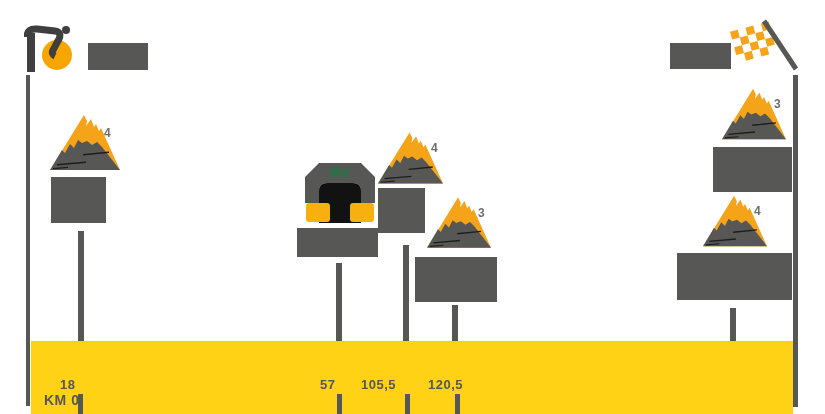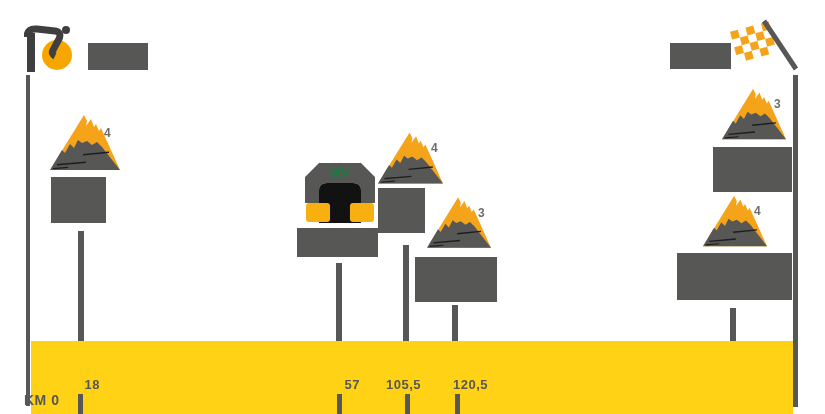--- a/index.html
+++ b/index.html
@@ -2,21 +2,21 @@
 <html><head>
 <meta charset="utf-8">
 <style>
   html,body{margin:0;padding:0;background:#ffffff;}
   .canvas{position:relative;width:825px;height:414px;background:#ffffff;overflow:hidden;
           font-family:"Liberation Sans", sans-serif;}
   .gbox{position:absolute;background:#575756;}
   .vline{position:absolute;background:#575756;}
   .route-bar{position:absolute;left:31px;top:341px;width:762px;height:73px;background:#FFD215;}
   .kmnum{position:absolute;top:377px;color:#575756;font-weight:bold;font-size:13px;
-         text-align:right;letter-spacing:.5px;}
+         text-align:left;letter-spacing:.5px;}
   .kmend{position:absolute;top:392px;color:#575756;font-weight:bold;font-size:14px;
          letter-spacing:.5px;}
   .subtick{position:absolute;top:394px;width:5px;height:20px;background:#575756;}
   .cat{position:absolute;color:#6d6d6c;font-weight:bold;font-size:12px;}
   .mv-label{position:absolute;left:305px;top:166px;width:70px;text-align:center;
             color:#15803d;font-weight:bold;font-size:12px;letter-spacing:1px;}
   svg{position:absolute;display:block;}
 </style>
 </head>
 <body>
@@ -111,15 +111,15 @@
   <span class="kmnum" style="left:60px;width:40px">18</span>
   <span class="kmnum" style="left:320px;width:40px">57</span>
   <span class="kmnum" style="left:361px;width:60px">105,5</span>
   <span class="kmnum" style="left:428px;width:60px">120,5</span>
 
   <div class="subtick" style="left:78px"></div>
   <div class="subtick" style="left:337px"></div>
   <div class="subtick" style="left:405px"></div>
   <div class="subtick" style="left:455px"></div>
 
-  <span class="kmend" style="left:24px">KM 0</span>
+  <span class="kmend" style="left:44px">KM 0</span>
 
 </div>
 
 </body></html>

